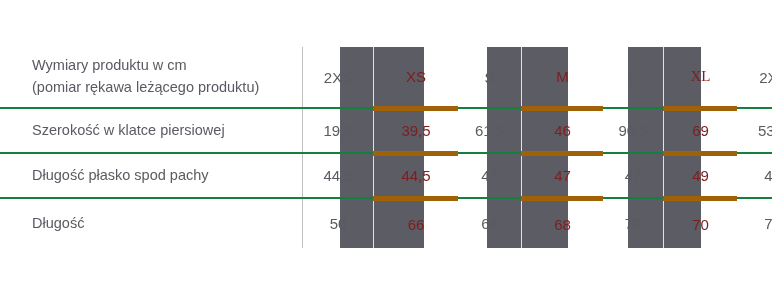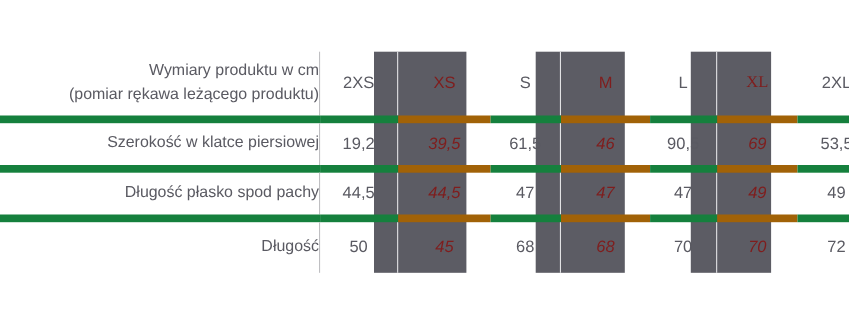--- a/index.html
+++ b/index.html
@@ -58,26 +58,26 @@
     font-size: 15px;
     color: #5a5a62;
     text-align: center;
     vertical-align: middle;
     background: transparent;
     font-weight: 400;
   }
 
   
   tr.data-row > td {
-    border-top: 7px solid #15803d;
+    border-top: 2px solid #15803d;
   }
 
   td.label-cell {
-    text-align: right;
-    padding-left: 20px;
+    text-align: left;
+    padding-left: 32px;
     width: 270px;
     line-height: 1.5;
     font-size: 14.5px;
     border-right: 1px solid #bfbfc2;
   }
 
   td.label-cell .label-line {
     display: block;
     white-space: nowrap;
   }
@@ -89,22 +89,21 @@
   td.val-cell.last-col {
     border-right: none;
   }
 
   
   td.val-cell.hl {
     color: #7f1d1d;
     border-right: none;
   }
   tr.data-row > td.val-cell.hl {
-    border-top: 7px solid #a16207;
-    font-style: italic;
+    border-top: 5px solid #a16207;
   }
 
   
   tr.header-row > td {
     border-top: none;
   }
 
   .size-label {
     font-size: 15px;
   }
@@ -166,21 +165,21 @@
         <td class="val-cell">47</td>
         <td class="val-cell hl">47</td>
         <td class="val-cell">47</td>
         <td class="val-cell hl">49</td>
         <td class="val-cell last-col">49</td>
       </tr>
 
       <tr class="data-row row-last">
         <td class="label-cell">Długość</td>
         <td class="val-cell">50</td>
-        <td class="val-cell hl">45</td>
+        <td class="val-cell hl">66</td>
         <td class="val-cell">68</td>
         <td class="val-cell hl">68</td>
         <td class="val-cell">70</td>
         <td class="val-cell hl">70</td>
         <td class="val-cell last-col">72</td>
       </tr>
     </tbody>
   </table>
 </div>
 

